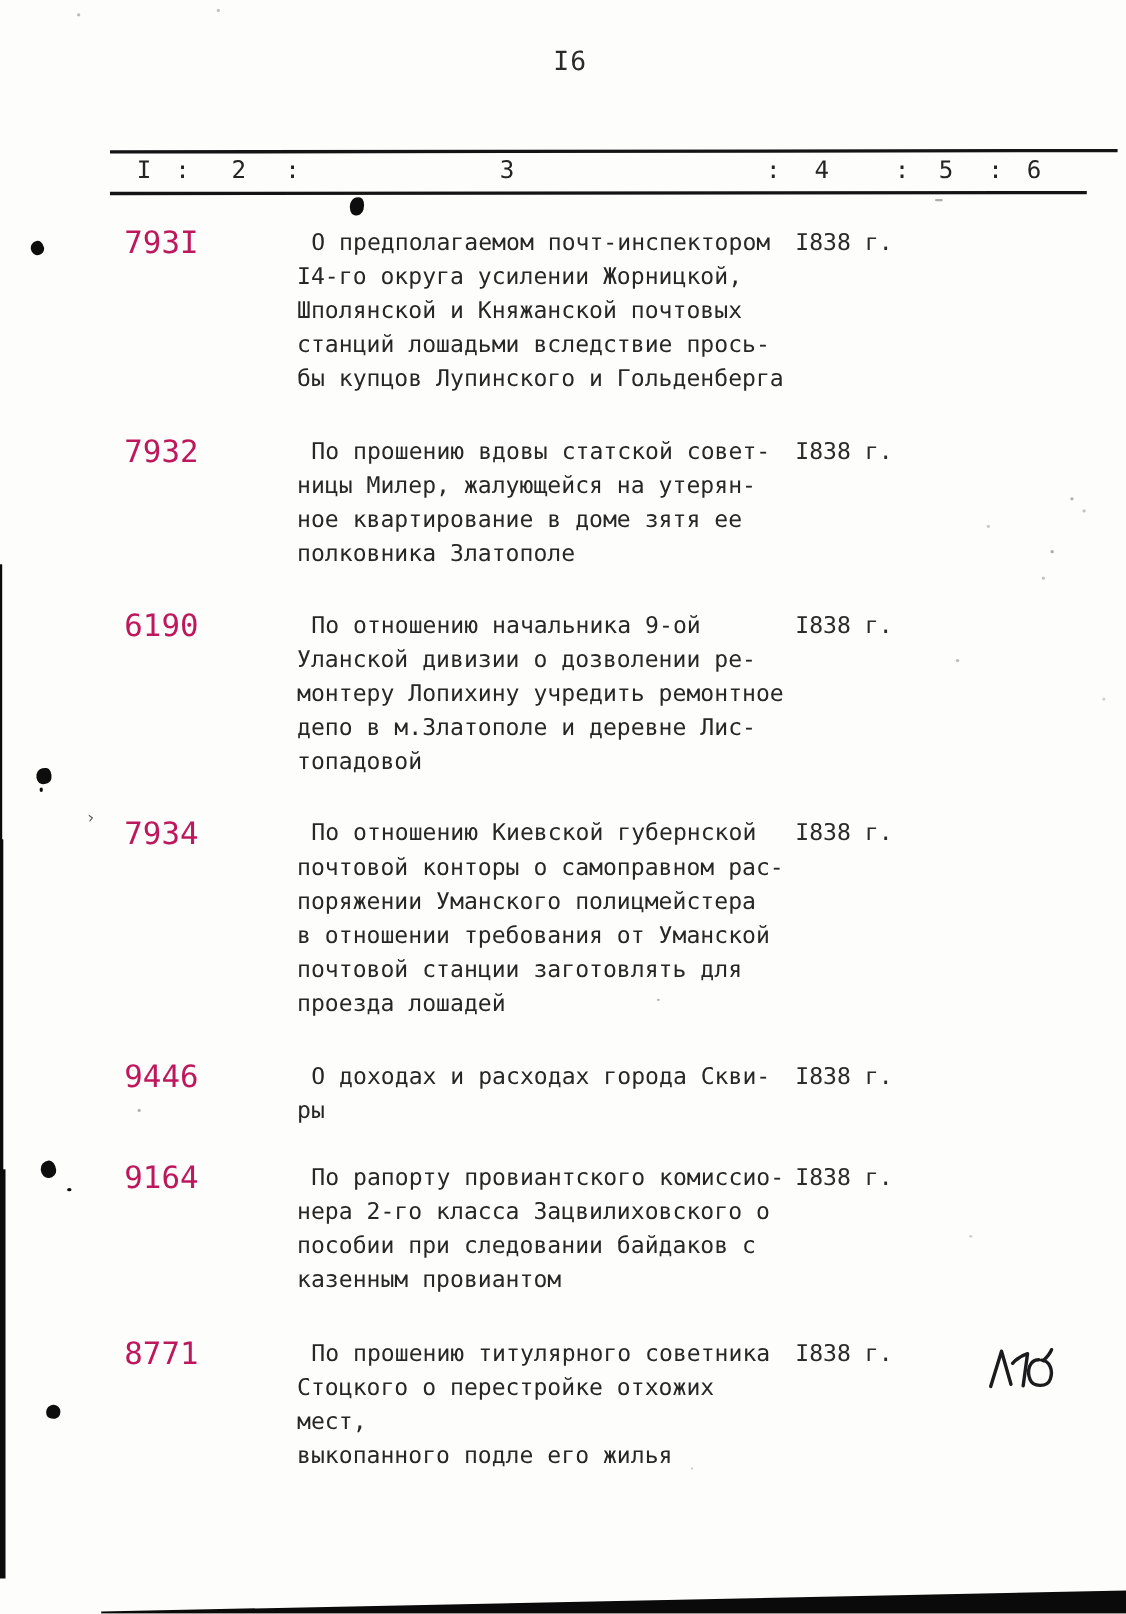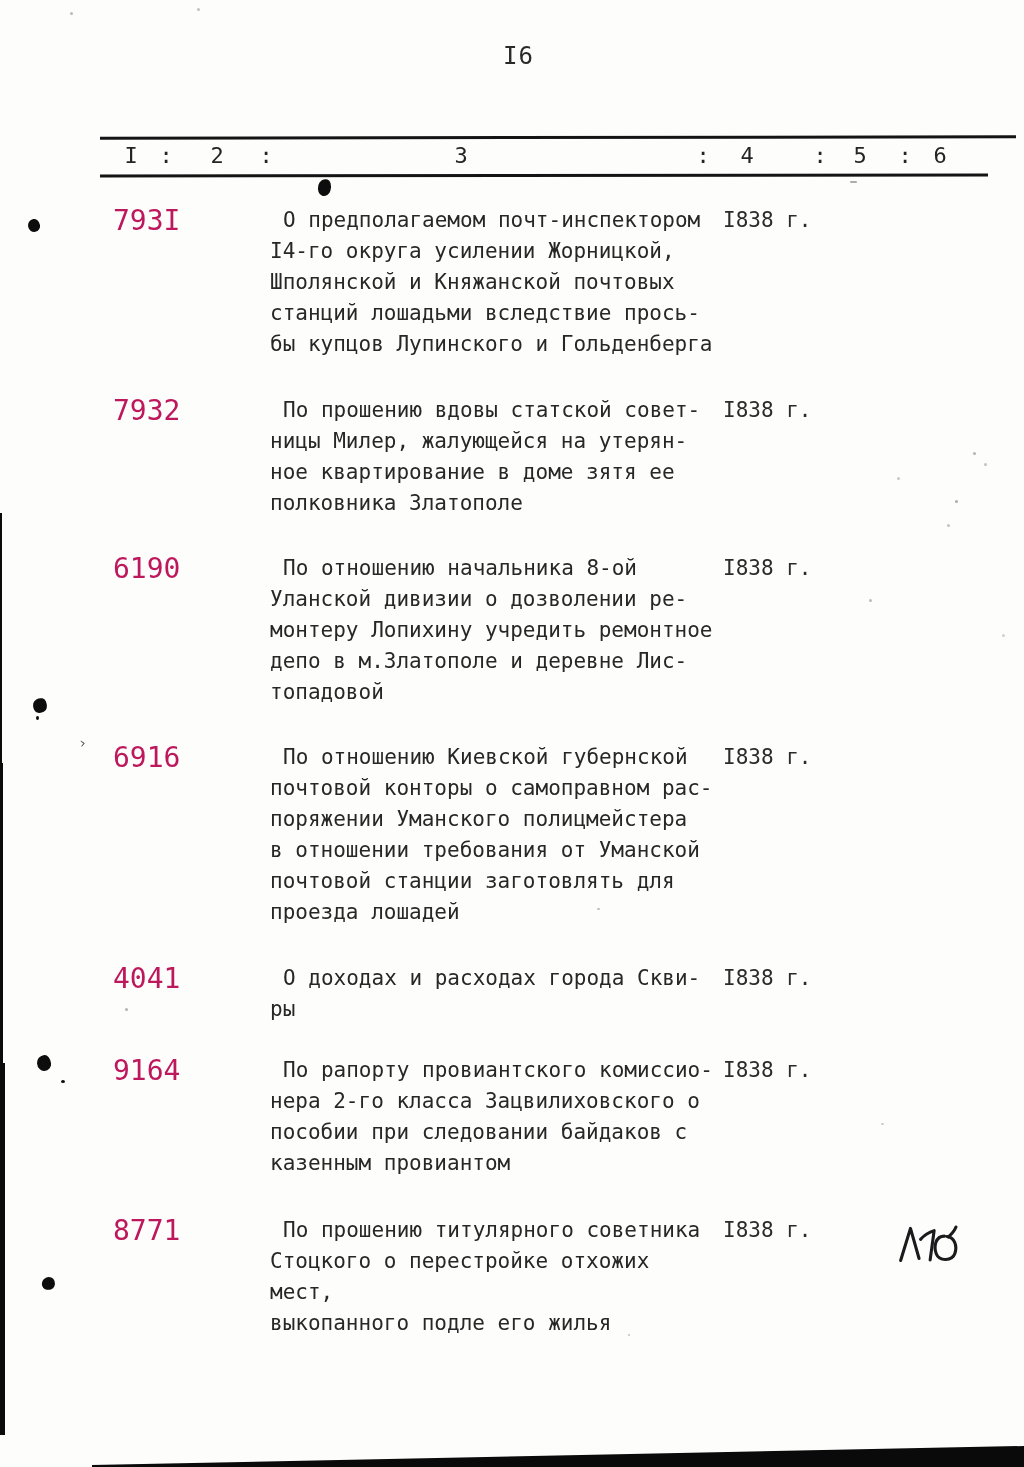--- a/index.html
+++ b/index.html
@@ -111,39 +111,39 @@
 <div class="entry e1">
   <span class="num">7932</span>
   <span class="desc">По прошению вдовы статской совет-
 ницы Милер, жалующейся на утерян-
 ное квартирование в доме зятя ее
 полковника Златополе</span>
   <span class="year">I838 г.</span>
 </div>
 <div class="entry e2">
   <span class="num">6190</span>
-  <span class="desc">По отношению начальника 8-ой
+  <span class="desc">По отношению начальника 9-ой
 Уланской дивизии о дозволении ре-
 монтеру Лопихину учредить ремонтное
 депо в м.Златополе и деревне Лис-
 топадовой</span>
   <span class="year">I838 г.</span>
 </div>
 <div class="entry e3">
-  <span class="num">6916</span>
+  <span class="num">7934</span>
   <span class="desc">По отношению Киевской губернской
 почтовой конторы о самоправном рас-
 поряжении Уманского полицмейстера
 в отношении требования от Уманской
 почтовой станции заготовлять для
 проезда лошадей</span>
   <span class="year">I838 г.</span>
 </div>
 <div class="entry e4">
-  <span class="num">4041</span>
+  <span class="num">9446</span>
   <span class="desc">О доходах и расходах города Скви-
 ры</span>
   <span class="year">I838 г.</span>
 </div>
 <div class="entry e5">
   <span class="num">9164</span>
   <span class="desc">По рапорту провиантского комиссио-
 нера 2-го класса Зацвилиховского о
 пособии при следовании байдаков с
 казенным провиантом</span>

